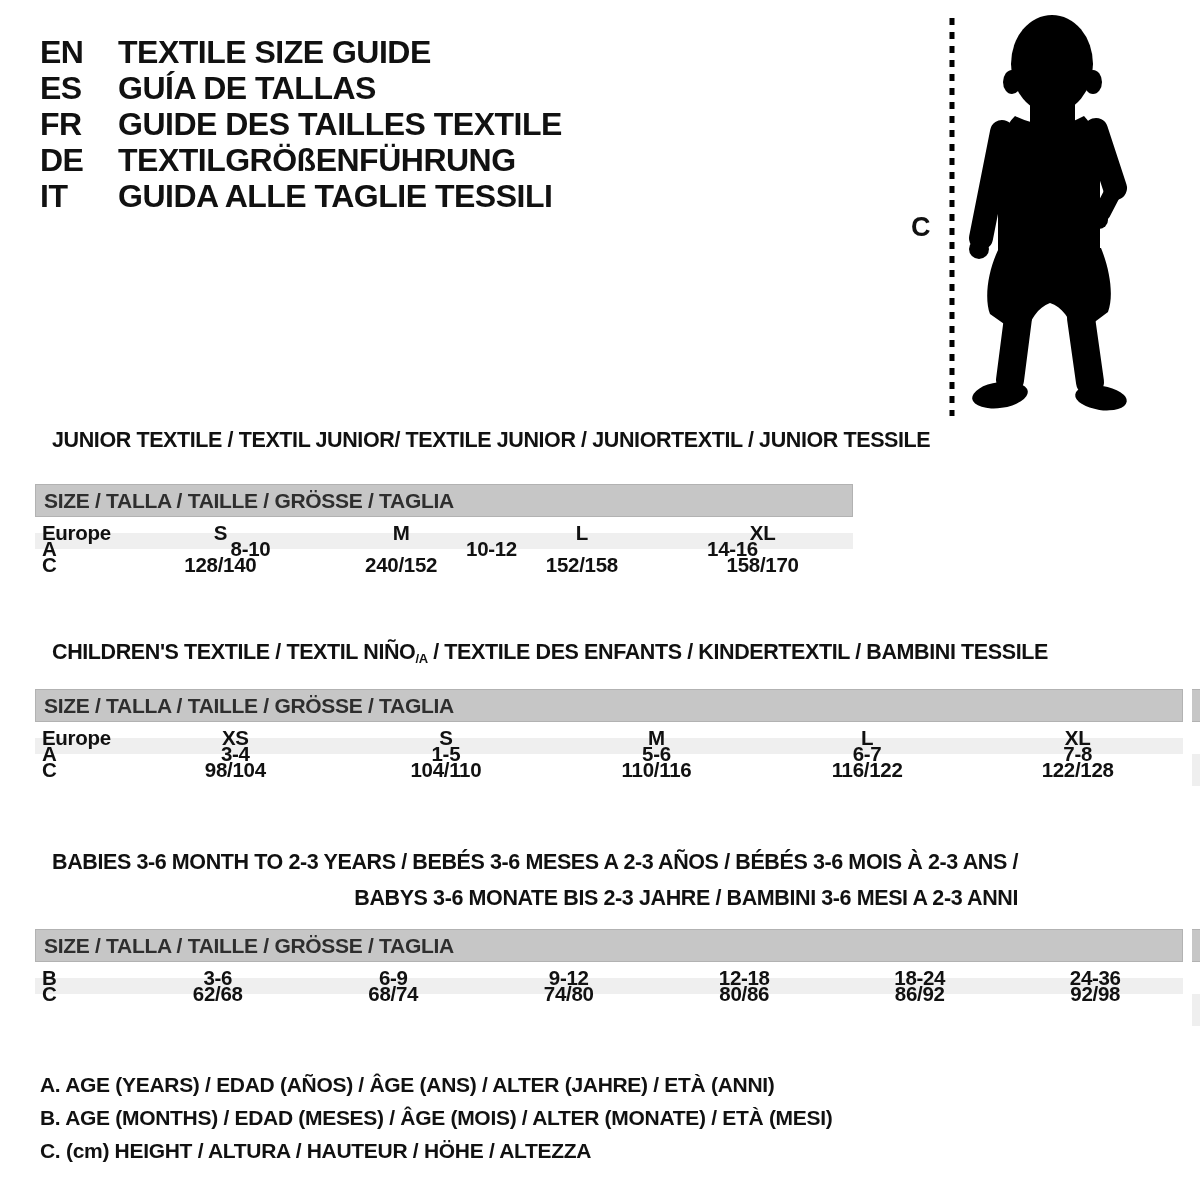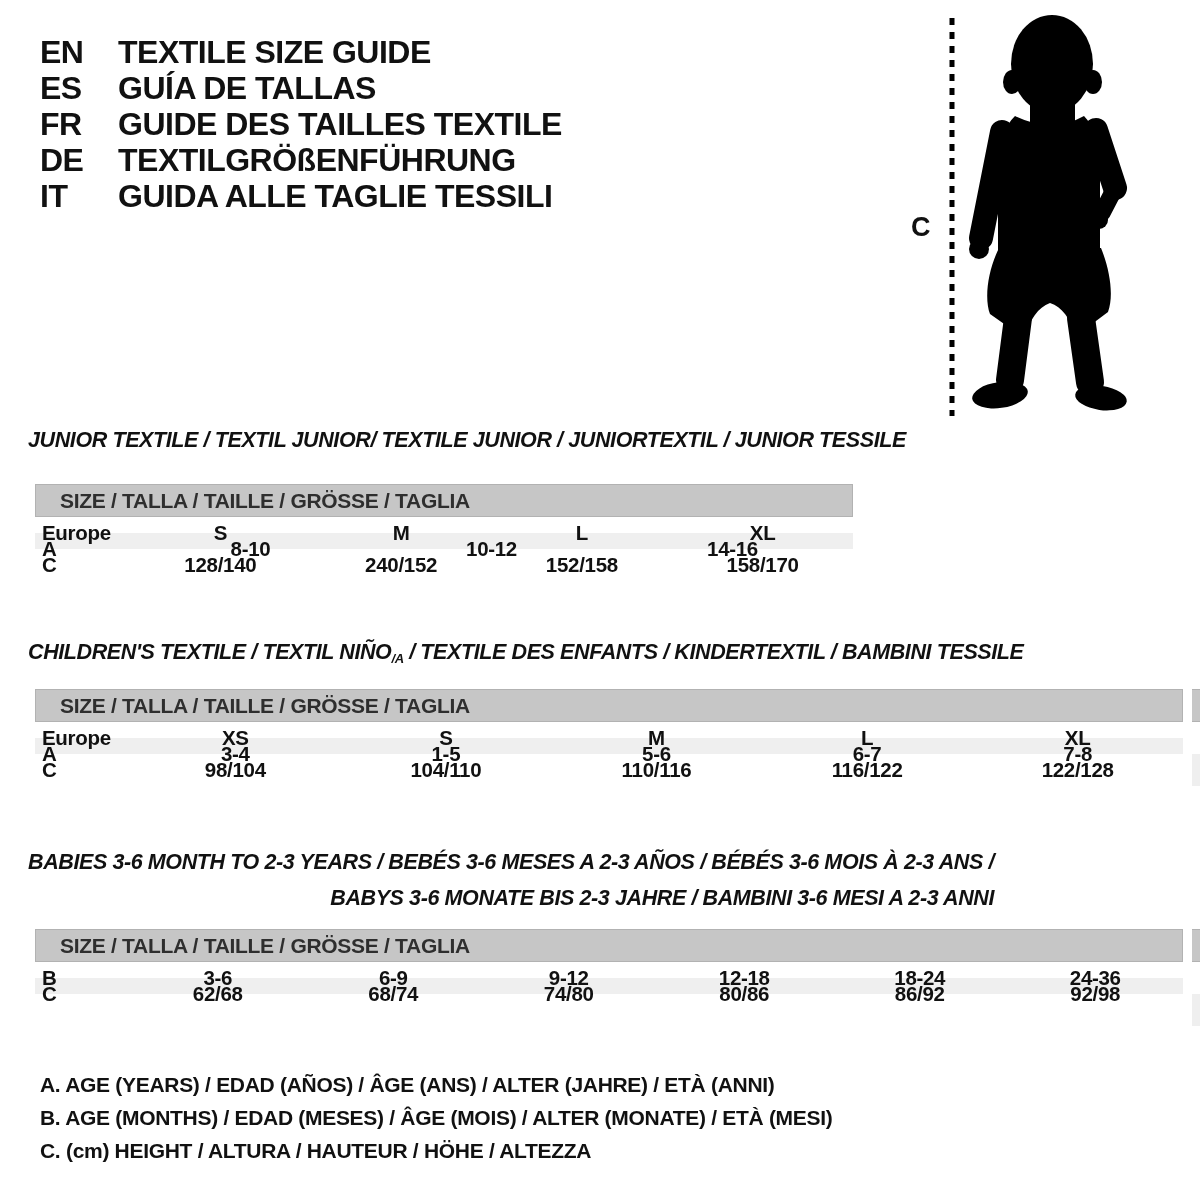--- a/index.html
+++ b/index.html
@@ -22,30 +22,30 @@
   
   .lang-block{left:40px;top:34px;}
   .lang-row{display:flex;height:36px;align-items:center;font-size:32px;letter-spacing:-0.5px;}
   .lang-code{width:78px;}
   
   .dash-line{left:946px;top:16px;width:12px;height:402px;}
   .height-label{left:911px;top:212px;font-size:27px;}
   .silhouette{left:960px;top:12px;}
 
   
-  .section-title{left:28px;font-size:21.5px;letter-spacing:-0.4px;white-space:nowrap;font-style:italic;}
+  .section-title{left:52px;font-size:21.5px;letter-spacing:-0.4px;white-space:nowrap;}
   .section-title .subsmall{font-size:13px;vertical-align:-4px;}
   .two-line{line-height:36px;}
 
   
   .size-table{left:35px;}
   .t-headerbar{
     background:var(--bar-bg);color:var(--bar-ink);
     height:33px;line-height:32px;font-size:21px;letter-spacing:-0.3px;
-    padding-left:24px;box-sizing:border-box;
+    padding-left:8px;box-sizing:border-box;
     border:1px solid var(--bar-border);
   }
   .t-row{display:flex;height:16px;line-height:32px;font-size:20.5px;letter-spacing:-0.3px;}
   .t-row.shaded{background:var(--shade-bg);}
   .t-label{width:95px;padding-left:7px;box-sizing:border-box;text-align:left;}
   .t-val{flex:1;text-align:center;}
 
   
   .sliver{left:1192px;width:8px;}
   .sliver.bar{background:var(--bar-bg);border-top:1px solid var(--bar-border);border-bottom:1px solid var(--bar-border);box-sizing:border-box;}

